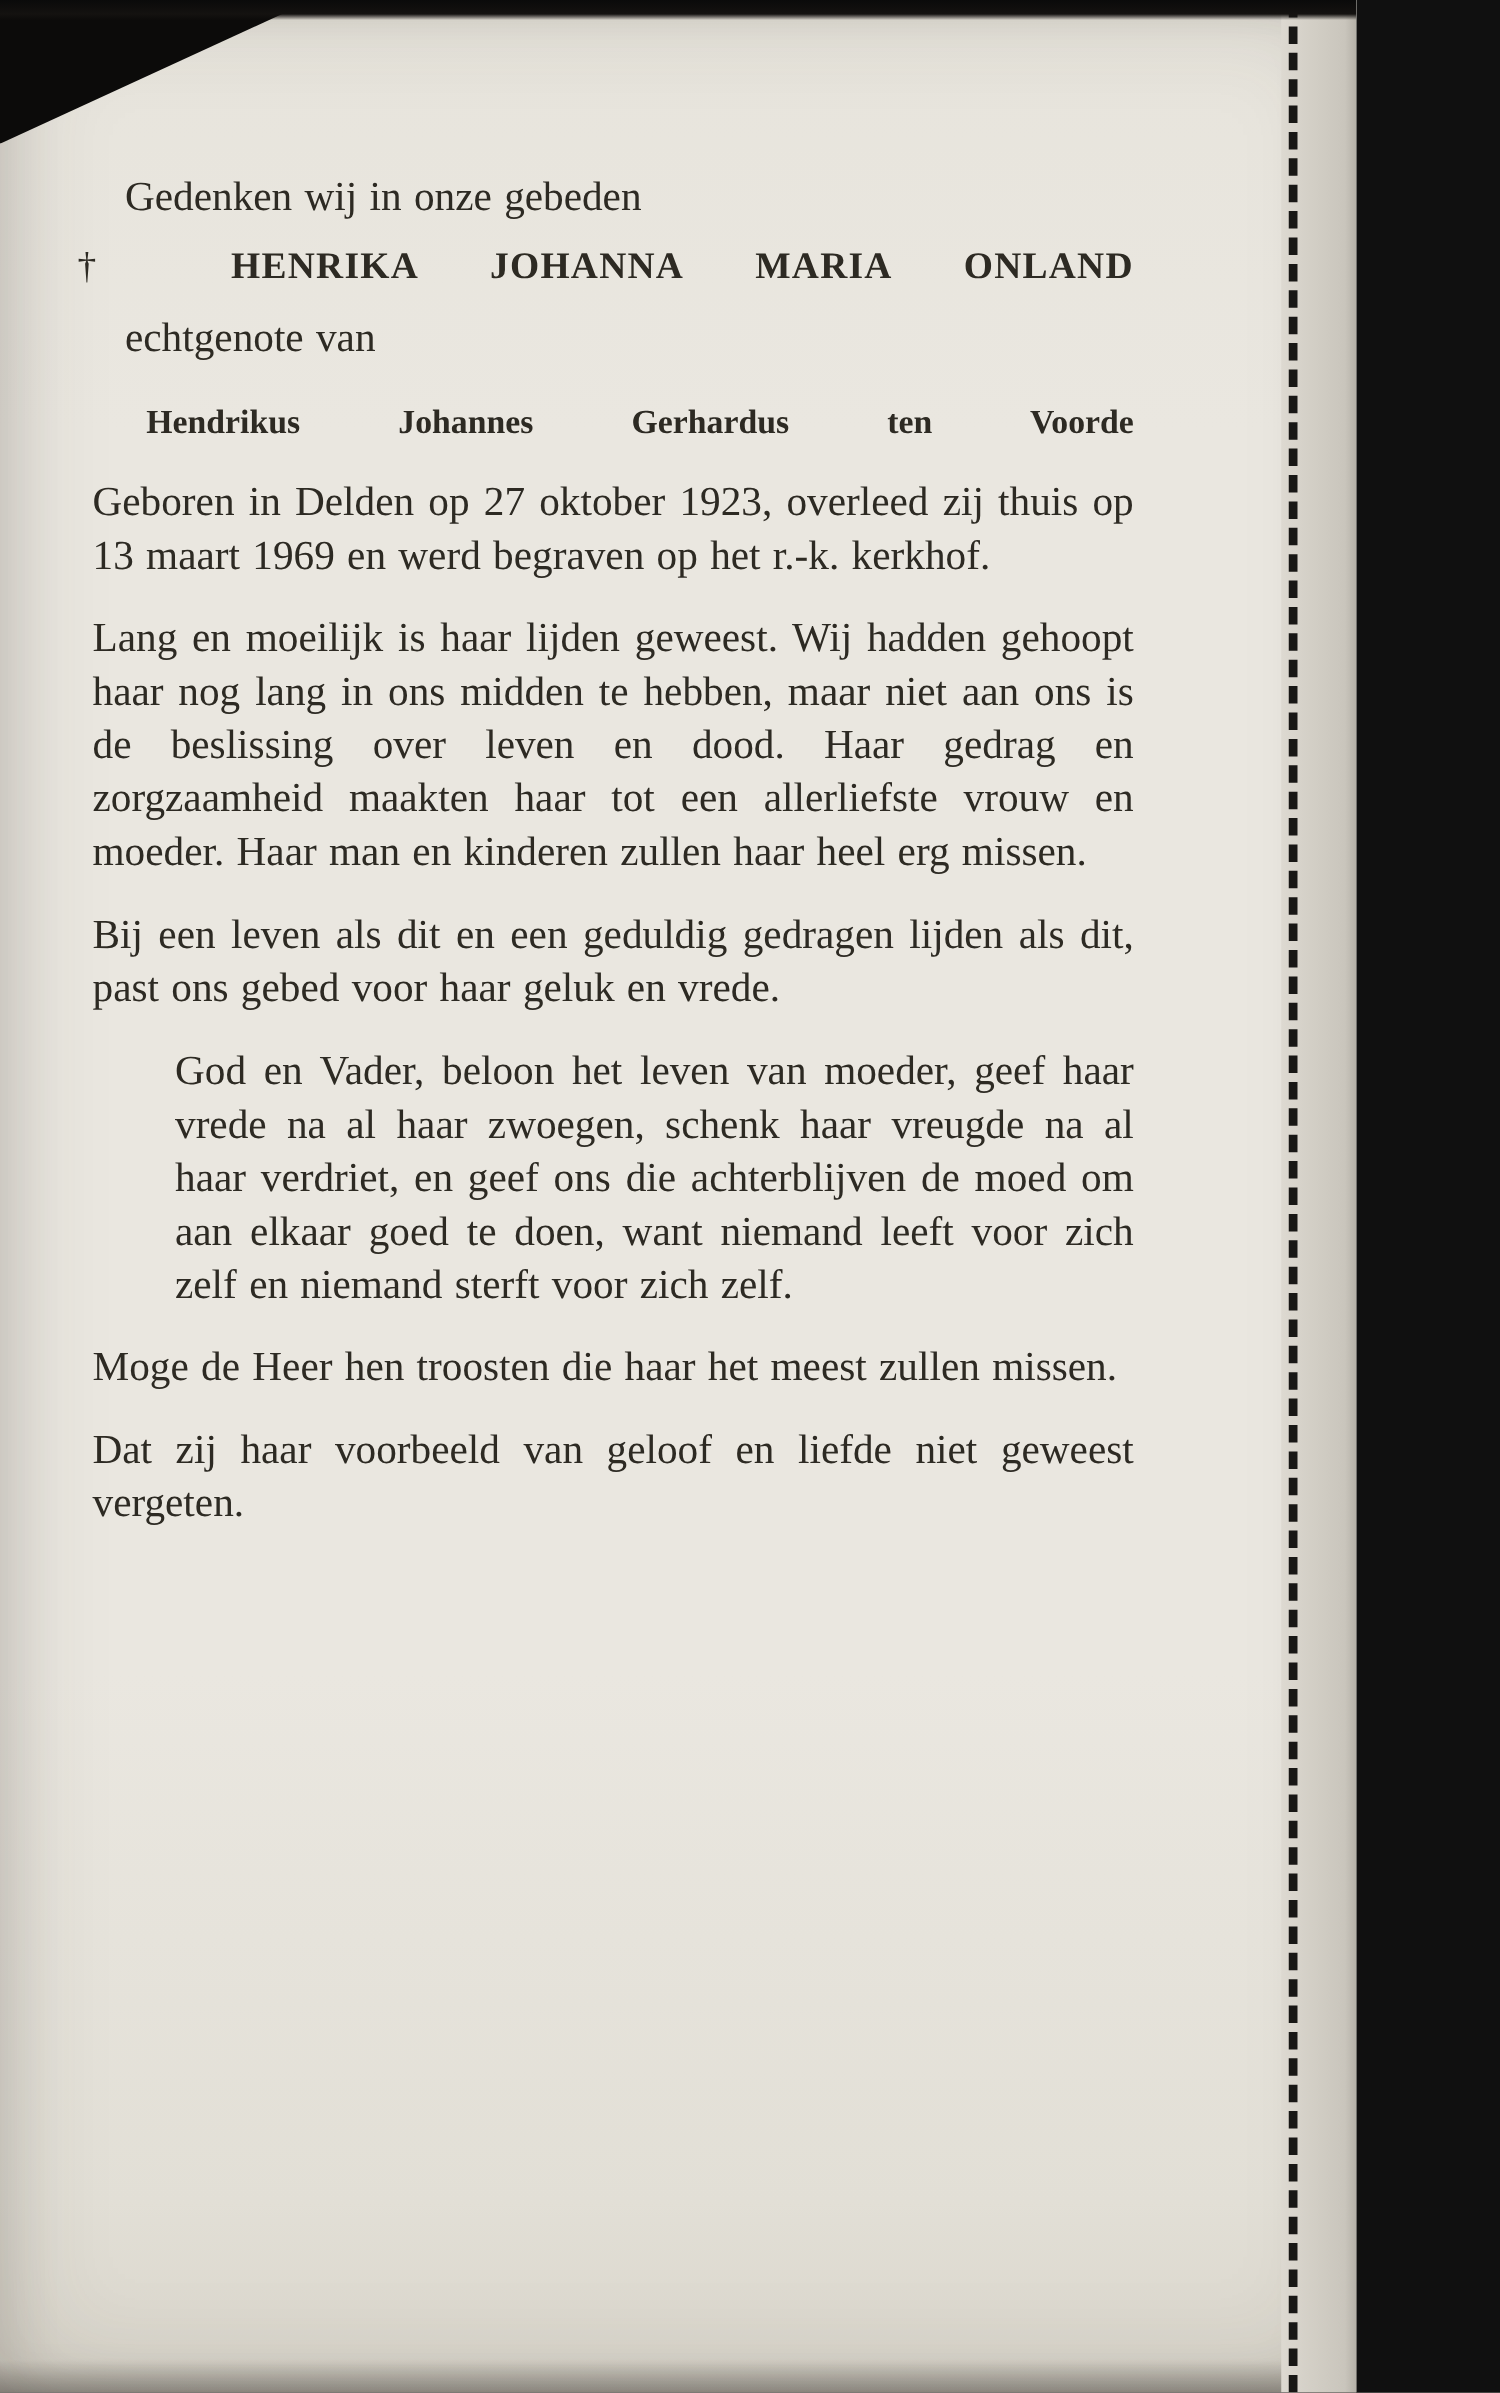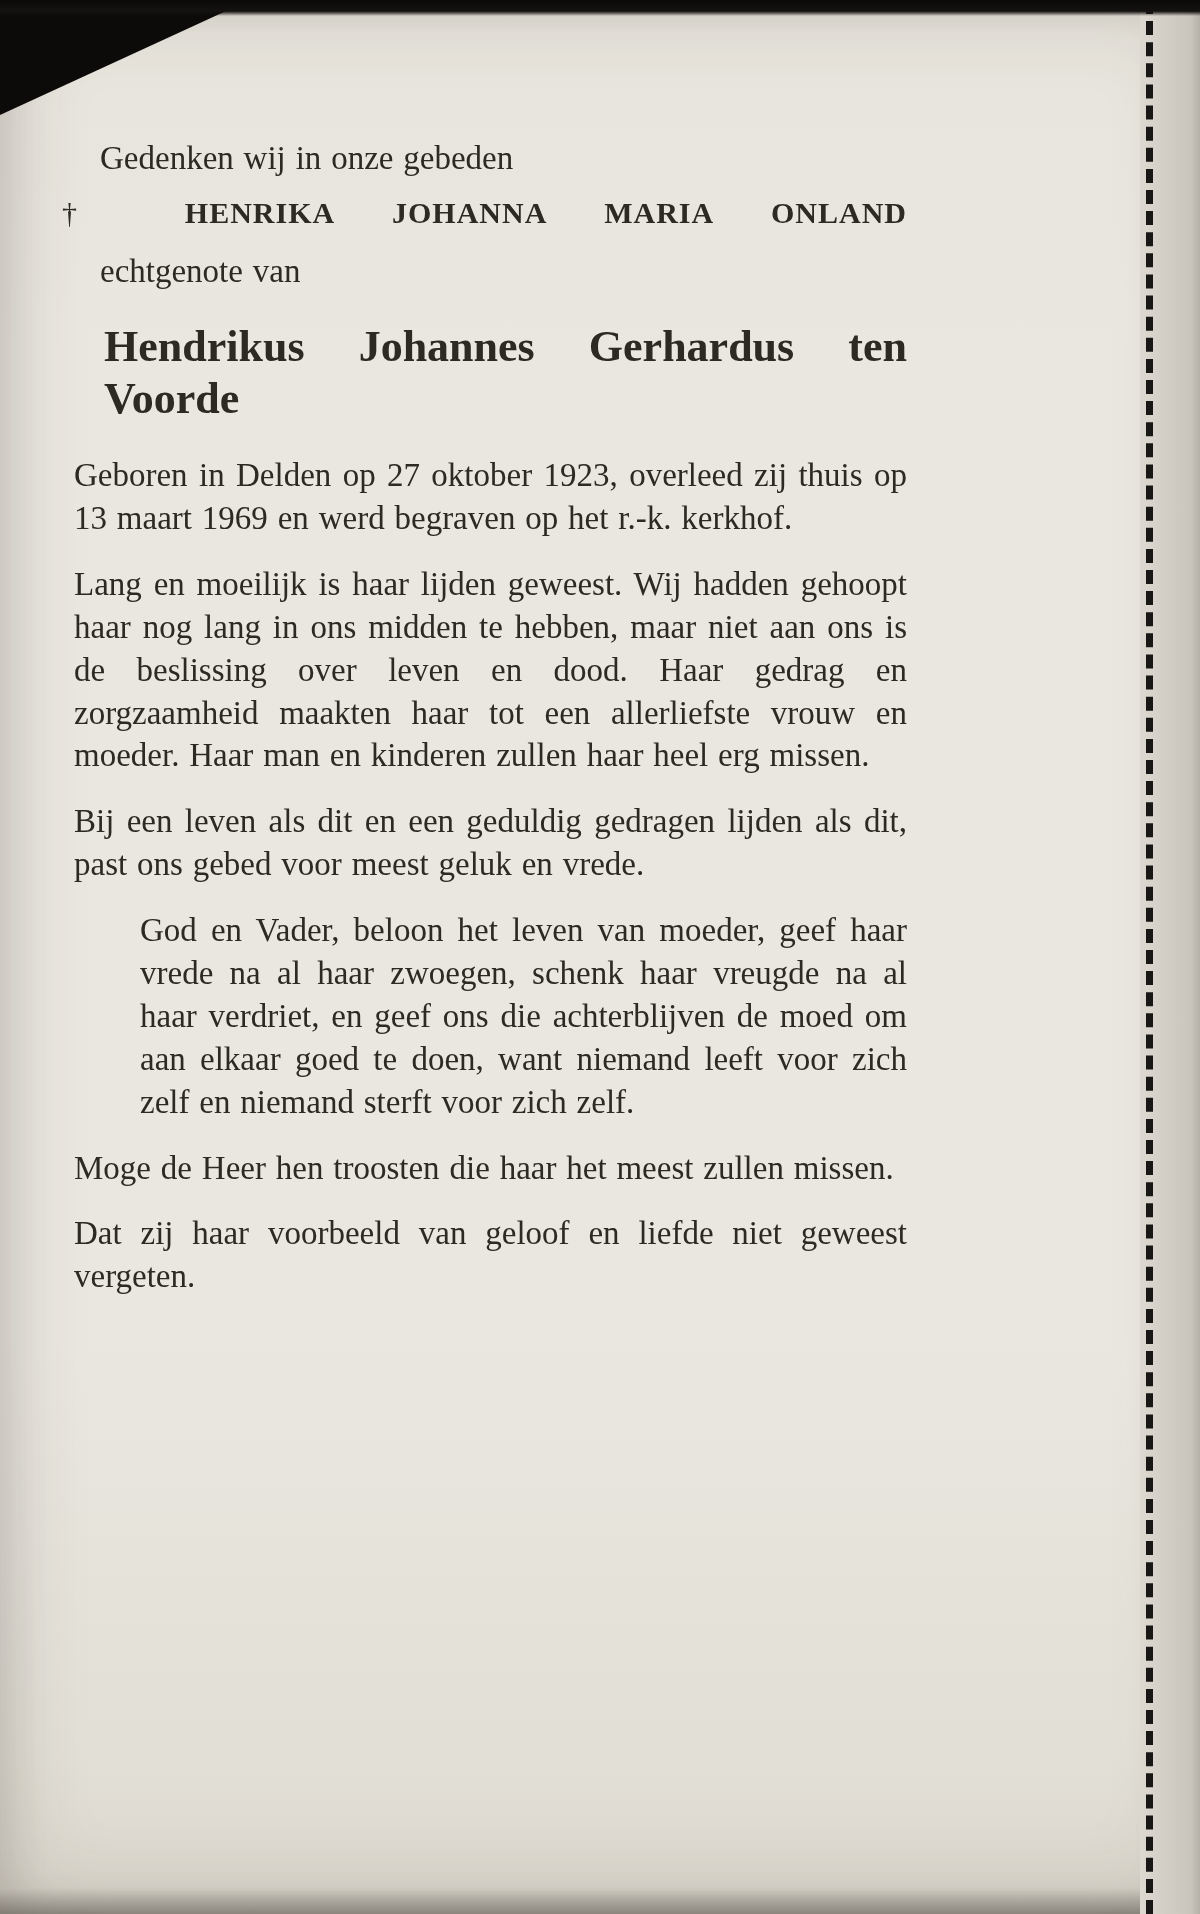--- a/index.html
+++ b/index.html
@@ -9,21 +9,21 @@
   }
   body {
     width: 1200px;
     height: 1914px;
     font-family: "Liberation Serif", "DejaVu Serif", serif;
   }
 
   
   .scan {
     position: relative;
-    width: 1200px;
+    width: 1085px;
     height: 1914px;
     overflow: hidden;
     background:
       linear-gradient(180deg, #e7e4dc 0%, #eae7e0 18%, #eae7e0 70%, #e2dfd6 92%, #d9d5cb 100%),
       #e9e6df;
     box-shadow:
       inset 0 0 90px rgba(60, 55, 45, 0.18),
       inset -25px 0 45px rgba(60, 55, 45, 0.10),
       inset 18px 0 35px rgba(60, 55, 45, 0.08);
     color: #2d2a23;
@@ -106,22 +106,22 @@
   }
   .name-line .cross { font-weight: 400; }
 
   .relation {
     margin: 0 0 28px 38px;
     font-size: 33px;
     line-height: 1.25;
   }
 
   .spouse {
-    margin: 0 0 28px 42px;
-    font-size: 44px;
+    margin: 0 0 28px 55px;
+    font-size: 27px;
     font-weight: 700;
     text-align: justify;
     text-align-last: justify;
     line-height: 1.2;
   }
 
   .body-par {
     margin: 0 0 23px 12px;
     font-size: 33px;
     line-height: 1.30;
@@ -154,21 +154,21 @@
     <h1 class="name-line"><span class="cross">†</span> <span>HENRIKA JOHANNA MARIA ONLAND</span></h1>
 
     <p class="relation">echtgenote van</p>
 
     <h2 class="spouse">Hendrikus Johannes Gerhardus ten Voorde</h2>
 
     <p class="body-par">Geboren in Delden op 27 oktober 1923, overleed zij thuis op 13 maart 1969 en werd begraven op het r.-k. kerkhof.</p>
 
     <p class="body-par">Lang en moeilijk is haar lijden geweest. Wij hadden gehoopt haar nog lang in ons midden te hebben, maar niet aan ons is de beslissing over leven en dood. Haar gedrag en zorgzaamheid maakten haar tot een allerliefste vrouw en moeder. Haar man en kinderen zullen haar heel erg missen.</p>
 
-    <p class="body-par">Bij een leven als dit en een geduldig gedragen lijden als dit, past ons gebed voor meest geluk en vrede.</p>
+    <p class="body-par">Bij een leven als dit en een geduldig gedragen lijden als dit, past ons gebed voor haar geluk en vrede.</p>
 
     <p class="prayer">God en Vader, beloon het leven van moeder, geef haar vrede na al haar zwoegen, schenk haar vreugde na al haar verdriet, en geef ons die achterblijven de moed om aan elkaar goed te doen, want niemand leeft voor zich zelf en niemand sterft voor zich zelf.</p>
 
     <p class="body-par">Moge de Heer hen troosten die haar het meest zullen missen.</p>
 
     <p class="body-par">Dat zij haar voorbeeld van geloof en liefde niet geweest vergeten.</p>
 
   </div>
 </div>
 

